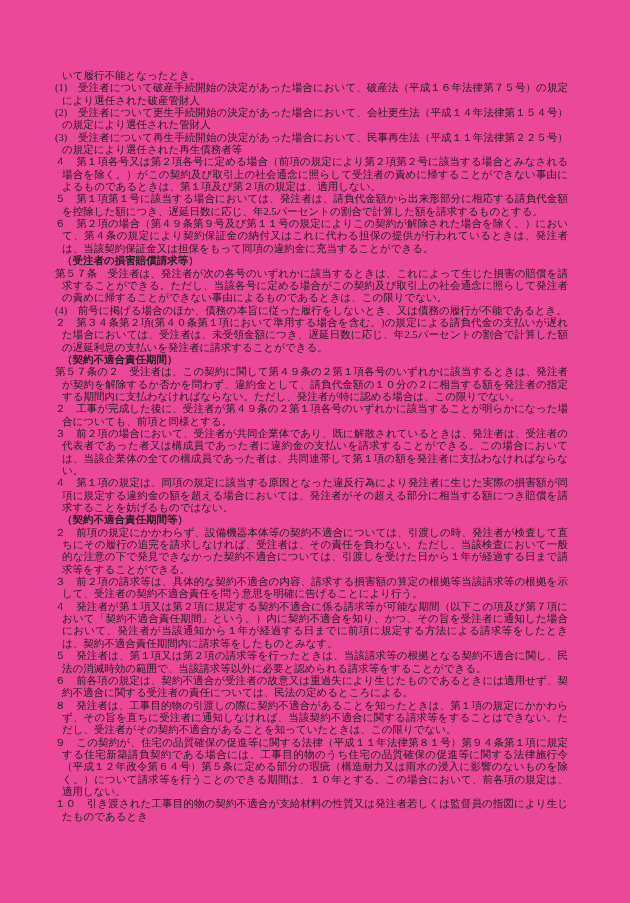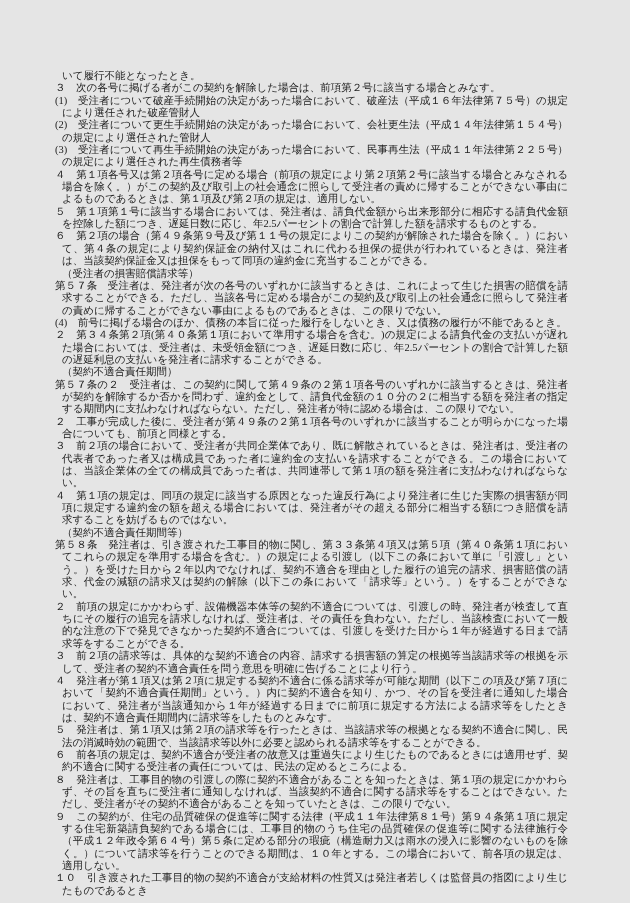--- a/index.html
+++ b/index.html
@@ -46,46 +46,45 @@
   
   .p-item {
     margin-left: 4px;
     padding-left: 7px;
     text-indent: -7px;
   }
   
   .p-head {
     padding-left: 7px;
     margin-top: 12.35px;
+    font-weight: bold;
   }
 </style>
 </head>
 <body>
 
-<div class="sheet" style="background: #e5e5e5;">
+<div class="sheet" style="background: #ec4899;">
   <div class="doc" id="doc-body" style="color: rgb(33, 33, 33);">
       <p class="p-cont">いて履行不能となったとき。</p>
-      <p class="p-num">３　次の各号に掲げる者がこの契約を解除した場合は、前項第２号に該当する場合とみなす。</p>
       <p class="p-item">(1)　受注者について破産手続開始の決定があった場合において、破産法（平成１６年法律第７５号）の規定により選任された破産管財人</p>
       <p class="p-item">(2)　受注者について更生手続開始の決定があった場合において、会社更生法（平成１４年法律第１５４号）の規定により選任された管財人</p>
       <p class="p-item">(3)　受注者について再生手続開始の決定があった場合において、民事再生法（平成１１年法律第２２５号）の規定により選任された再生債務者等</p>
       <p class="p-num">４　第１項各号又は第２項各号に定める場合（前項の規定により第２項第２号に該当する場合とみなされる場合を除く。）がこの契約及び取引上の社会通念に照らして受注者の責めに帰することができない事由によるものであるときは、第１項及び第２項の規定は、適用しない。</p>
       <p class="p-num">５　第１項第１号に該当する場合においては、発注者は、請負代金額から出来形部分に相応する請負代金額を控除した額につき、遅延日数に応じ、年2.5パーセントの割合で計算した額を請求するものとする。</p>
       <p class="p-num">６　第２項の場合（第４９条第９号及び第１１号の規定によりこの契約が解除された場合を除く。）において、第４条の規定により契約保証金の納付又はこれに代わる担保の提供が行われているときは、発注者は、当該契約保証金又は担保をもって同項の違約金に充当することができる。</p>
       <p class="p-head">（受注者の損害賠償請求等）</p>
       <p class="p-art">第５７条　受注者は、発注者が次の各号のいずれかに該当するときは、これによって生じた損害の賠償を請求することができる。ただし、当該各号に定める場合がこの契約及び取引上の社会通念に照らして発注者の責めに帰することができない事由によるものであるときは、この限りでない。</p>
       <p class="p-item">(4)　前号に掲げる場合のほか、債務の本旨に従った履行をしないとき、又は債務の履行が不能であるとき。</p>
       <p class="p-num">２　第３４条第２項(第４０条第１項において準用する場合を含む。)の規定による請負代金の支払いが遅れた場合においては、受注者は、未受領金額につき、遅延日数に応じ、年2.5パーセントの割合で計算した額の遅延利息の支払いを発注者に請求することができる。</p>
       <p class="p-head">（契約不適合責任期間）</p>
       <p class="p-art">第５７条の２　受注者は、この契約に関して第４９条の２第１項各号のいずれかに該当するときは、発注者が契約を解除するか否かを問わず、違約金として、請負代金額の１０分の２に相当する額を発注者の指定する期間内に支払わなければならない。ただし、発注者が特に認める場合は、この限りでない。</p>
       <p class="p-num">２　工事が完成した後に、受注者が第４９条の２第１項各号のいずれかに該当することが明らかになった場合についても、前項と同様とする。</p>
       <p class="p-num">３　前２項の場合において、受注者が共同企業体であり、既に解散されているときは、発注者は、受注者の代表者であった者又は構成員であった者に違約金の支払いを請求することができる。この場合においては、当該企業体の全ての構成員であった者は、共同連帯して第１項の額を発注者に支払わなければならない。</p>
       <p class="p-num">４　第１項の規定は、同項の規定に該当する原因となった違反行為により発注者に生じた実際の損害額が同項に規定する違約金の額を超える場合においては、発注者がその超える部分に相当する額につき賠償を請求することを妨げるものではない。</p>
       <p class="p-head">（契約不適合責任期間等）</p>
-      <p class="p-art">第５８条　発注者は、引き渡された工事目的物に関し、第３３条第４項又は第５項（第４０条第１項においてこれらの規定を準用する場合を含む。）の規定による引渡し（以下この条において単に「引渡し」という。）を受けた日から２年以内でなければ、契約不適合を理由とした履行の追完の請求、損害賠償の請求、代金の減額の請求又は契約の解除（以下この条において「請求等」という。）をすることができない。</p>
       <p class="p-num">２　前項の規定にかかわらず、設備機器本体等の契約不適合については、引渡しの時、発注者が検査して直ちにその履行の追完を請求しなければ、受注者は、その責任を負わない。ただし、当該検査において一般的な注意の下で発見できなかった契約不適合については、引渡しを受けた日から１年が経過する日まで請求等をすることができる。</p>
       <p class="p-num">３　前２項の請求等は、具体的な契約不適合の内容、請求する損害額の算定の根拠等当該請求等の根拠を示して、受注者の契約不適合責任を問う意思を明確に告げることにより行う。</p>
       <p class="p-num">４　発注者が第１項又は第２項に規定する契約不適合に係る請求等が可能な期間（以下この項及び第７項において「契約不適合責任期間」という。）内に契約不適合を知り、かつ、その旨を受注者に通知した場合において、発注者が当該通知から１年が経過する日までに前項に規定する方法による請求等をしたときは、契約不適合責任期間内に請求等をしたものとみなす。</p>
       <p class="p-num">５　発注者は、第１項又は第２項の請求等を行ったときは、当該請求等の根拠となる契約不適合に関し、民法の消滅時効の範囲で、当該請求等以外に必要と認められる請求等をすることができる。</p>
       <p class="p-num">６　前各項の規定は、契約不適合が受注者の故意又は重過失により生じたものであるときには適用せず、契約不適合に関する受注者の責任については、民法の定めるところによる。</p>
       <p class="p-num">８　発注者は、工事目的物の引渡しの際に契約不適合があることを知ったときは、第１項の規定にかかわらず、その旨を直ちに受注者に通知しなければ、当該契約不適合に関する請求等をすることはできない。ただし、受注者がその契約不適合があることを知っていたときは、この限りでない。</p>
       <p class="p-num">９　この契約が、住宅の品質確保の促進等に関する法律（平成１１年法律第８１号）第９４条第１項に規定する住宅新築請負契約である場合には、工事目的物のうち住宅の品質確保の促進等に関する法律施行令（平成１２年政令第６４号）第５条に定める部分の瑕疵（構造耐力又は雨水の浸入に影響のないものを除く。）について請求等を行うことのできる期間は、１０年とする。この場合において、前各項の規定は、適用しない。</p>
       <p class="p-num">１０　引き渡された工事目的物の契約不適合が支給材料の性質又は発注者若しくは監督員の指図により生じたものであるとき</p>
     </div>
 </div>

